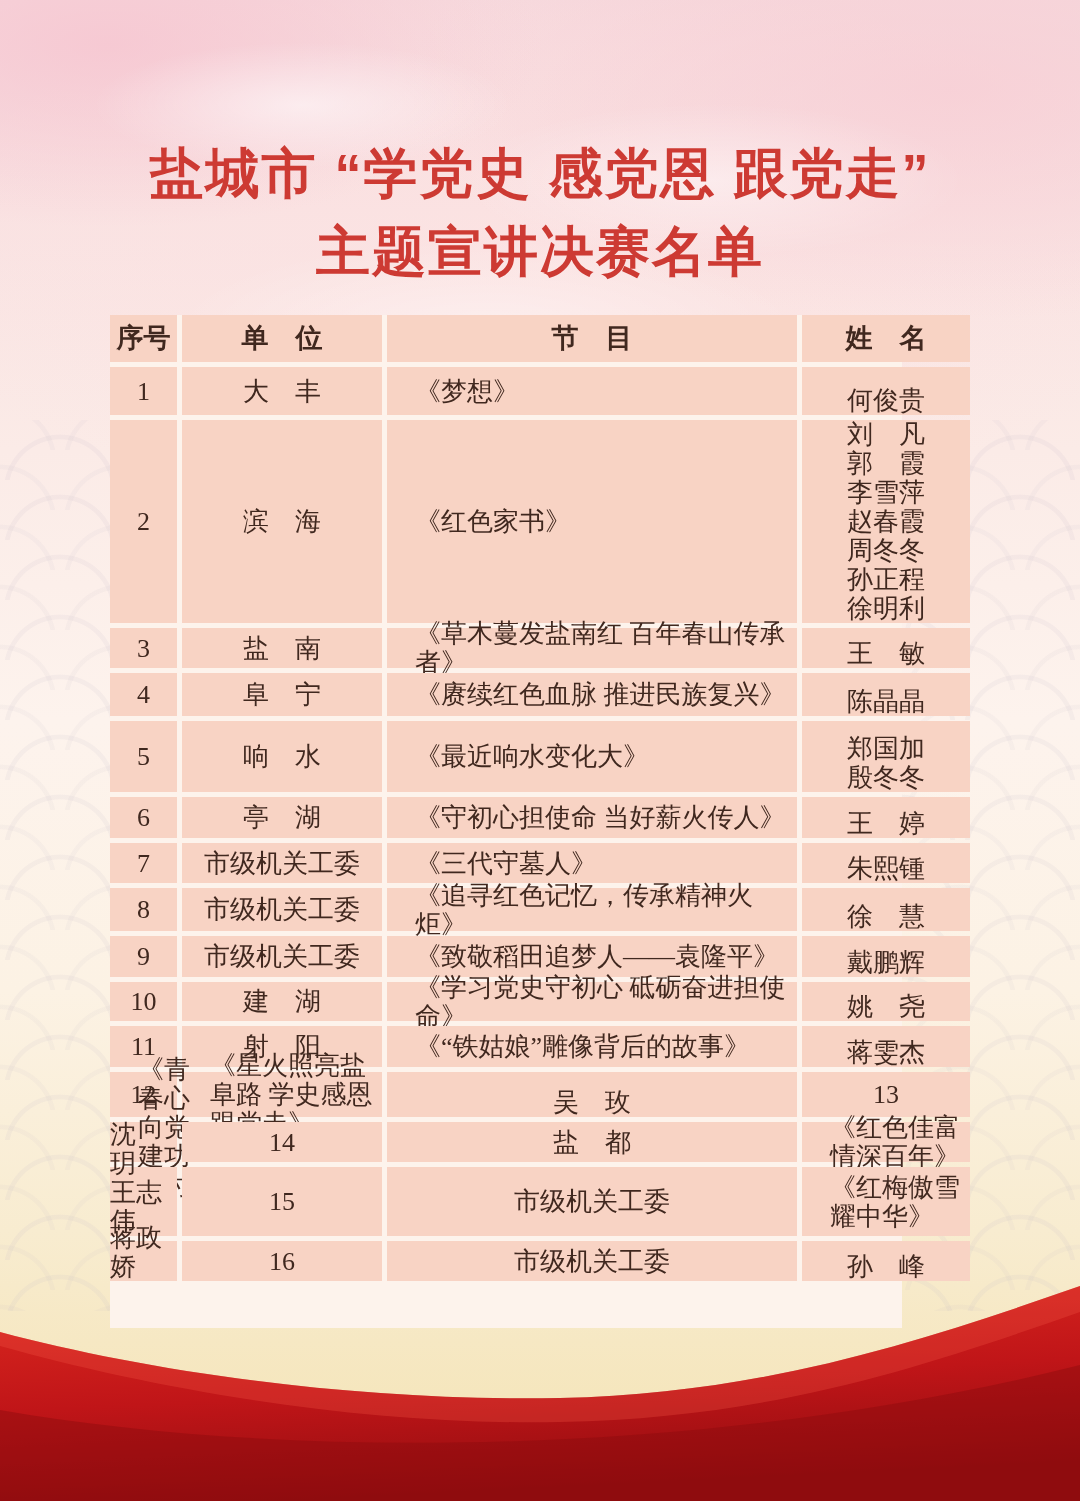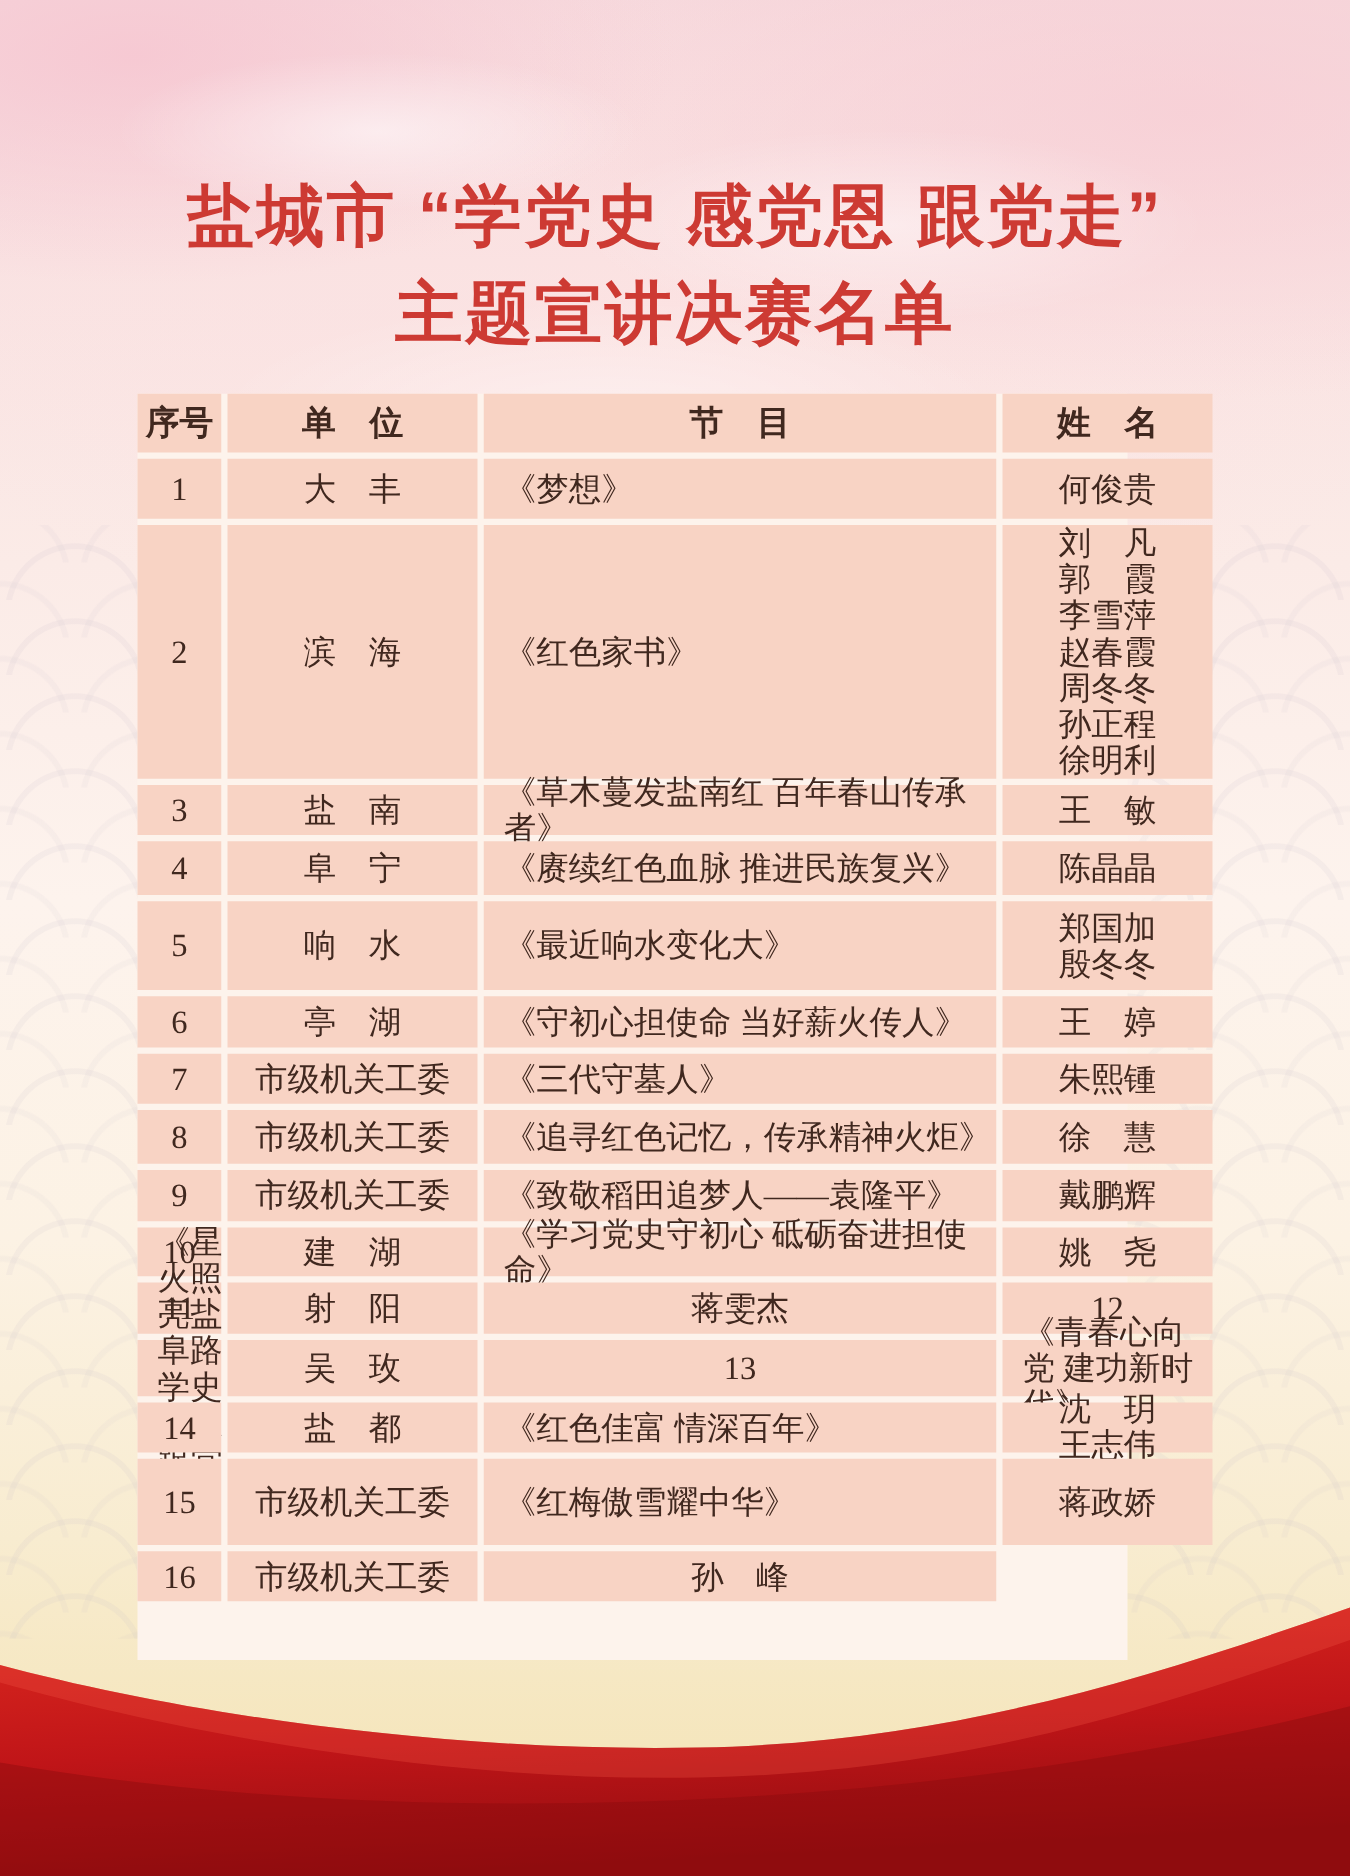--- a/index.html
+++ b/index.html
@@ -39,22 +39,22 @@
     color:var(--title-red); }
 
   .table-wrap { position:absolute; left:110px; top:315px; width:792px; }
   #roster-grid { display:grid; grid-template-columns:67px 200px 410px 168px;
     gap:5px; background:var(--table-grid); }
   .cell { background:var(--table-cell); color:var(--table-text);
     display:flex; align-items:center; justify-content:center;
     font-size:26px; line-height:29px; }
   .c-header { font-weight:700; font-size:27px; }
   .c-index { font-family:"Liberation Serif", serif; }
-  .c-program { justify-content:flex-start; padding-left:16px; box-sizing:border-box; }
-  .c-name { flex-direction:column; }
+  .c-program { justify-content:flex-start; padding-left:28px; box-sizing:border-box; }
+  .c-name { flex-direction:column;justify-content:flex-end; }
 
   .wave { position:absolute; left:0; top:1270px; width:1080px; height:231px; }
 </style>
 <title>主题宣讲决赛名单</title></head>
 <body>
 
 <div class="page">
   <div class="bg-base"></div>
   <div class="bg-scales"></div>
   <div class="bg-clouds"></div>
@@ -132,20 +132,21 @@
           <div class="name-line">戴鹏辉</div>
         </div>
         <div class="cell c-index">10</div>
         <div class="cell c-unit">建　湖</div>
         <div class="cell c-program">《学习党史守初心 砥砺奋进担使命》</div>
         <div class="cell c-name">
           <div class="name-line">姚　尧</div>
         </div>
         <div class="cell c-index">11</div>
         <div class="cell c-unit">射　阳</div>
+        <div class="cell c-program">《“铁姑娘”雕像背后的故事》</div>
         <div class="cell c-name">
           <div class="name-line">蒋雯杰</div>
         </div>
         <div class="cell c-index">12</div>
         <div class="cell c-program">《星火照亮盐阜路 学史感恩跟党走》</div>
         <div class="cell c-name">
           <div class="name-line">吴　玫</div>
         </div>
         <div class="cell c-index">13</div>
         <div class="cell c-program">《青春心向党 建功新时代》</div>

